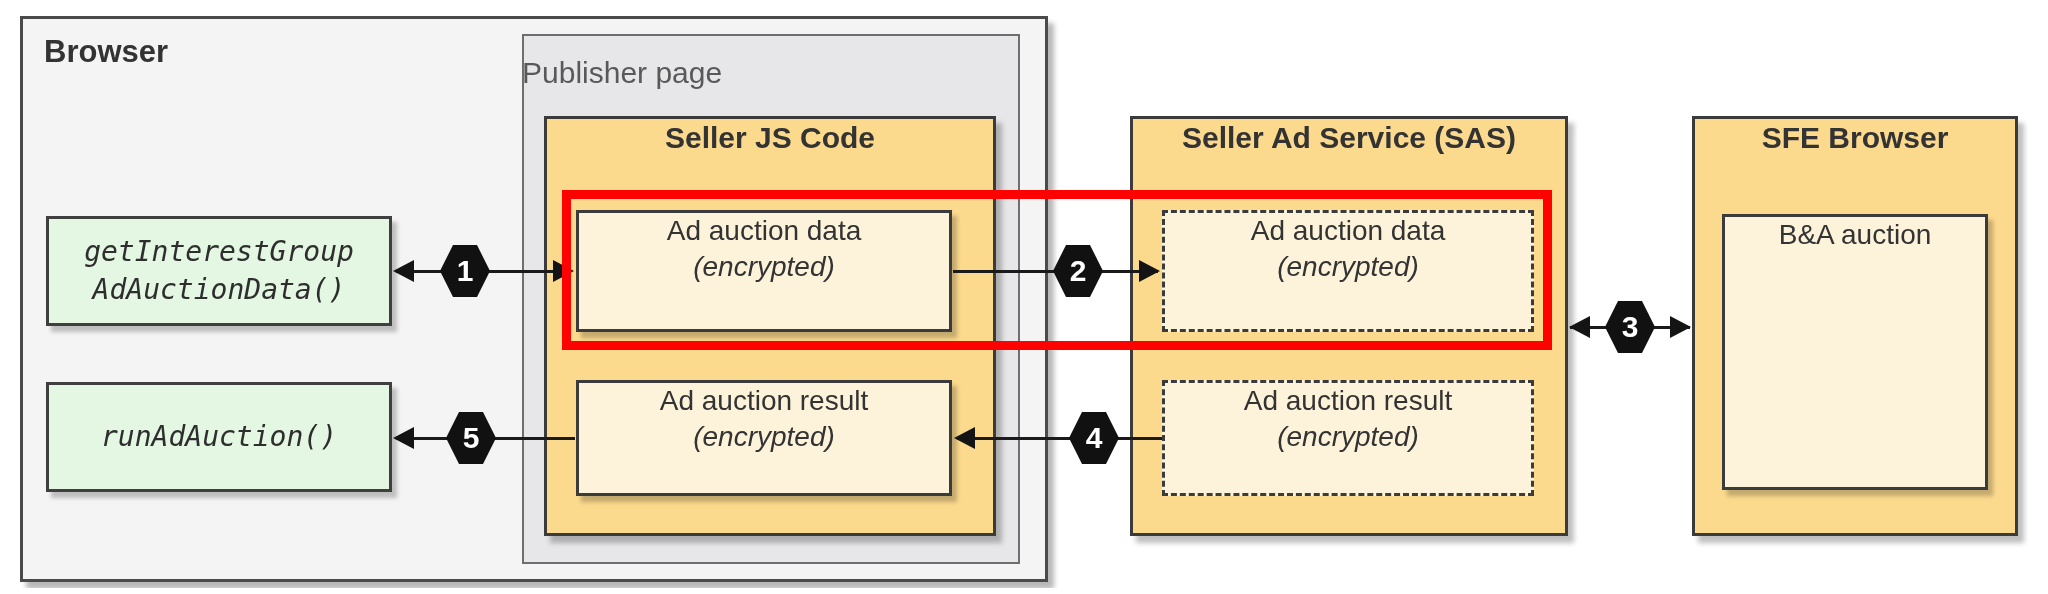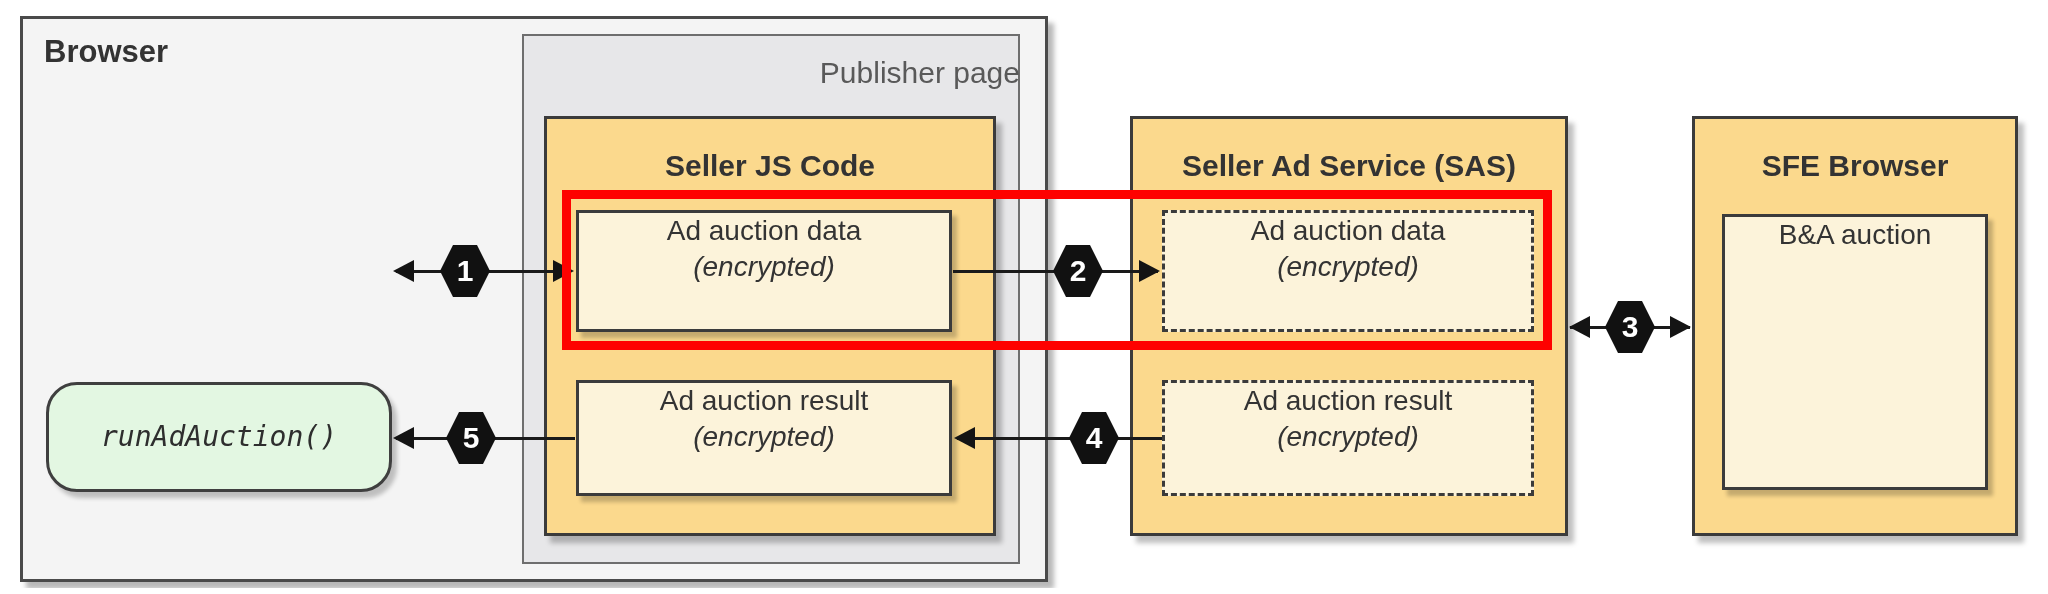--- a/index.html
+++ b/index.html
@@ -25,37 +25,37 @@
     font-size: 31px;
     font-weight: bold;
     color: #333333;
   }
   .publisher {
     background: #e7e7e9;
     border: 2px solid #6e6e6e;
   }
   .publisher-label {
     width: 100%;
-    text-align: right;
+    text-align: left;
     font-size: 30px;
     color: #595959;
   }
 
   .panel {
     background: #fbd98d;
     border: 3px solid #3b3b3b;
     box-shadow: 6px 7px 5px rgba(0,0,0,0.25);
   }
   .panel-label {
     width: 100%;
     text-align: center;
     font-size: 30px;
     font-weight: bold;
     color: #333333;
-    padding-top: 30px;
+    padding-top: 2px;
   }
 
   .inner {
     background: #fcf3da;
     border: 3px solid #3b3b3b;
     display: flex;
     flex-direction: column;
     align-items: center;
     text-align: center;
     font-size: 28px;
@@ -129,21 +129,25 @@
   </div>
 
   <div class="abs panel" style="left:1130px; top:116px; width:438px; height:420px;">
     <div class="panel-label">Seller Ad Service (SAS)</div>
   </div>
 
   <div class="abs panel" style="left:1692px; top:116px; width:326px; height:420px;">
     <div class="panel-label">SFE Browser</div>
   </div>
 
-  <div class="abs green" style="left:46px; top:382px; width:346px; height:110px;border-radius:31px;">
+  <div class="abs green" style="left:46px; top:216px; width:346px; height:110px;">
+    <span>getInterestGroup</span>
+    <span>AdAuctionData()</span>
+  </div>
+  <div class="abs green" style="left:46px; top:382px; width:346px; height:110px;">
     <span>runAdAuction()</span>
   </div>
 
   <div class="abs inner solid" style="left:576px; top:210px; width:376px; height:122px;">
     <span>Ad auction data</span>
     <span class="note">(encrypted)</span>
   </div>
   <div class="abs inner solid" style="left:576px; top:380px; width:376px; height:116px;">
     <span>Ad auction result</span>
     <span class="note">(encrypted)</span>

